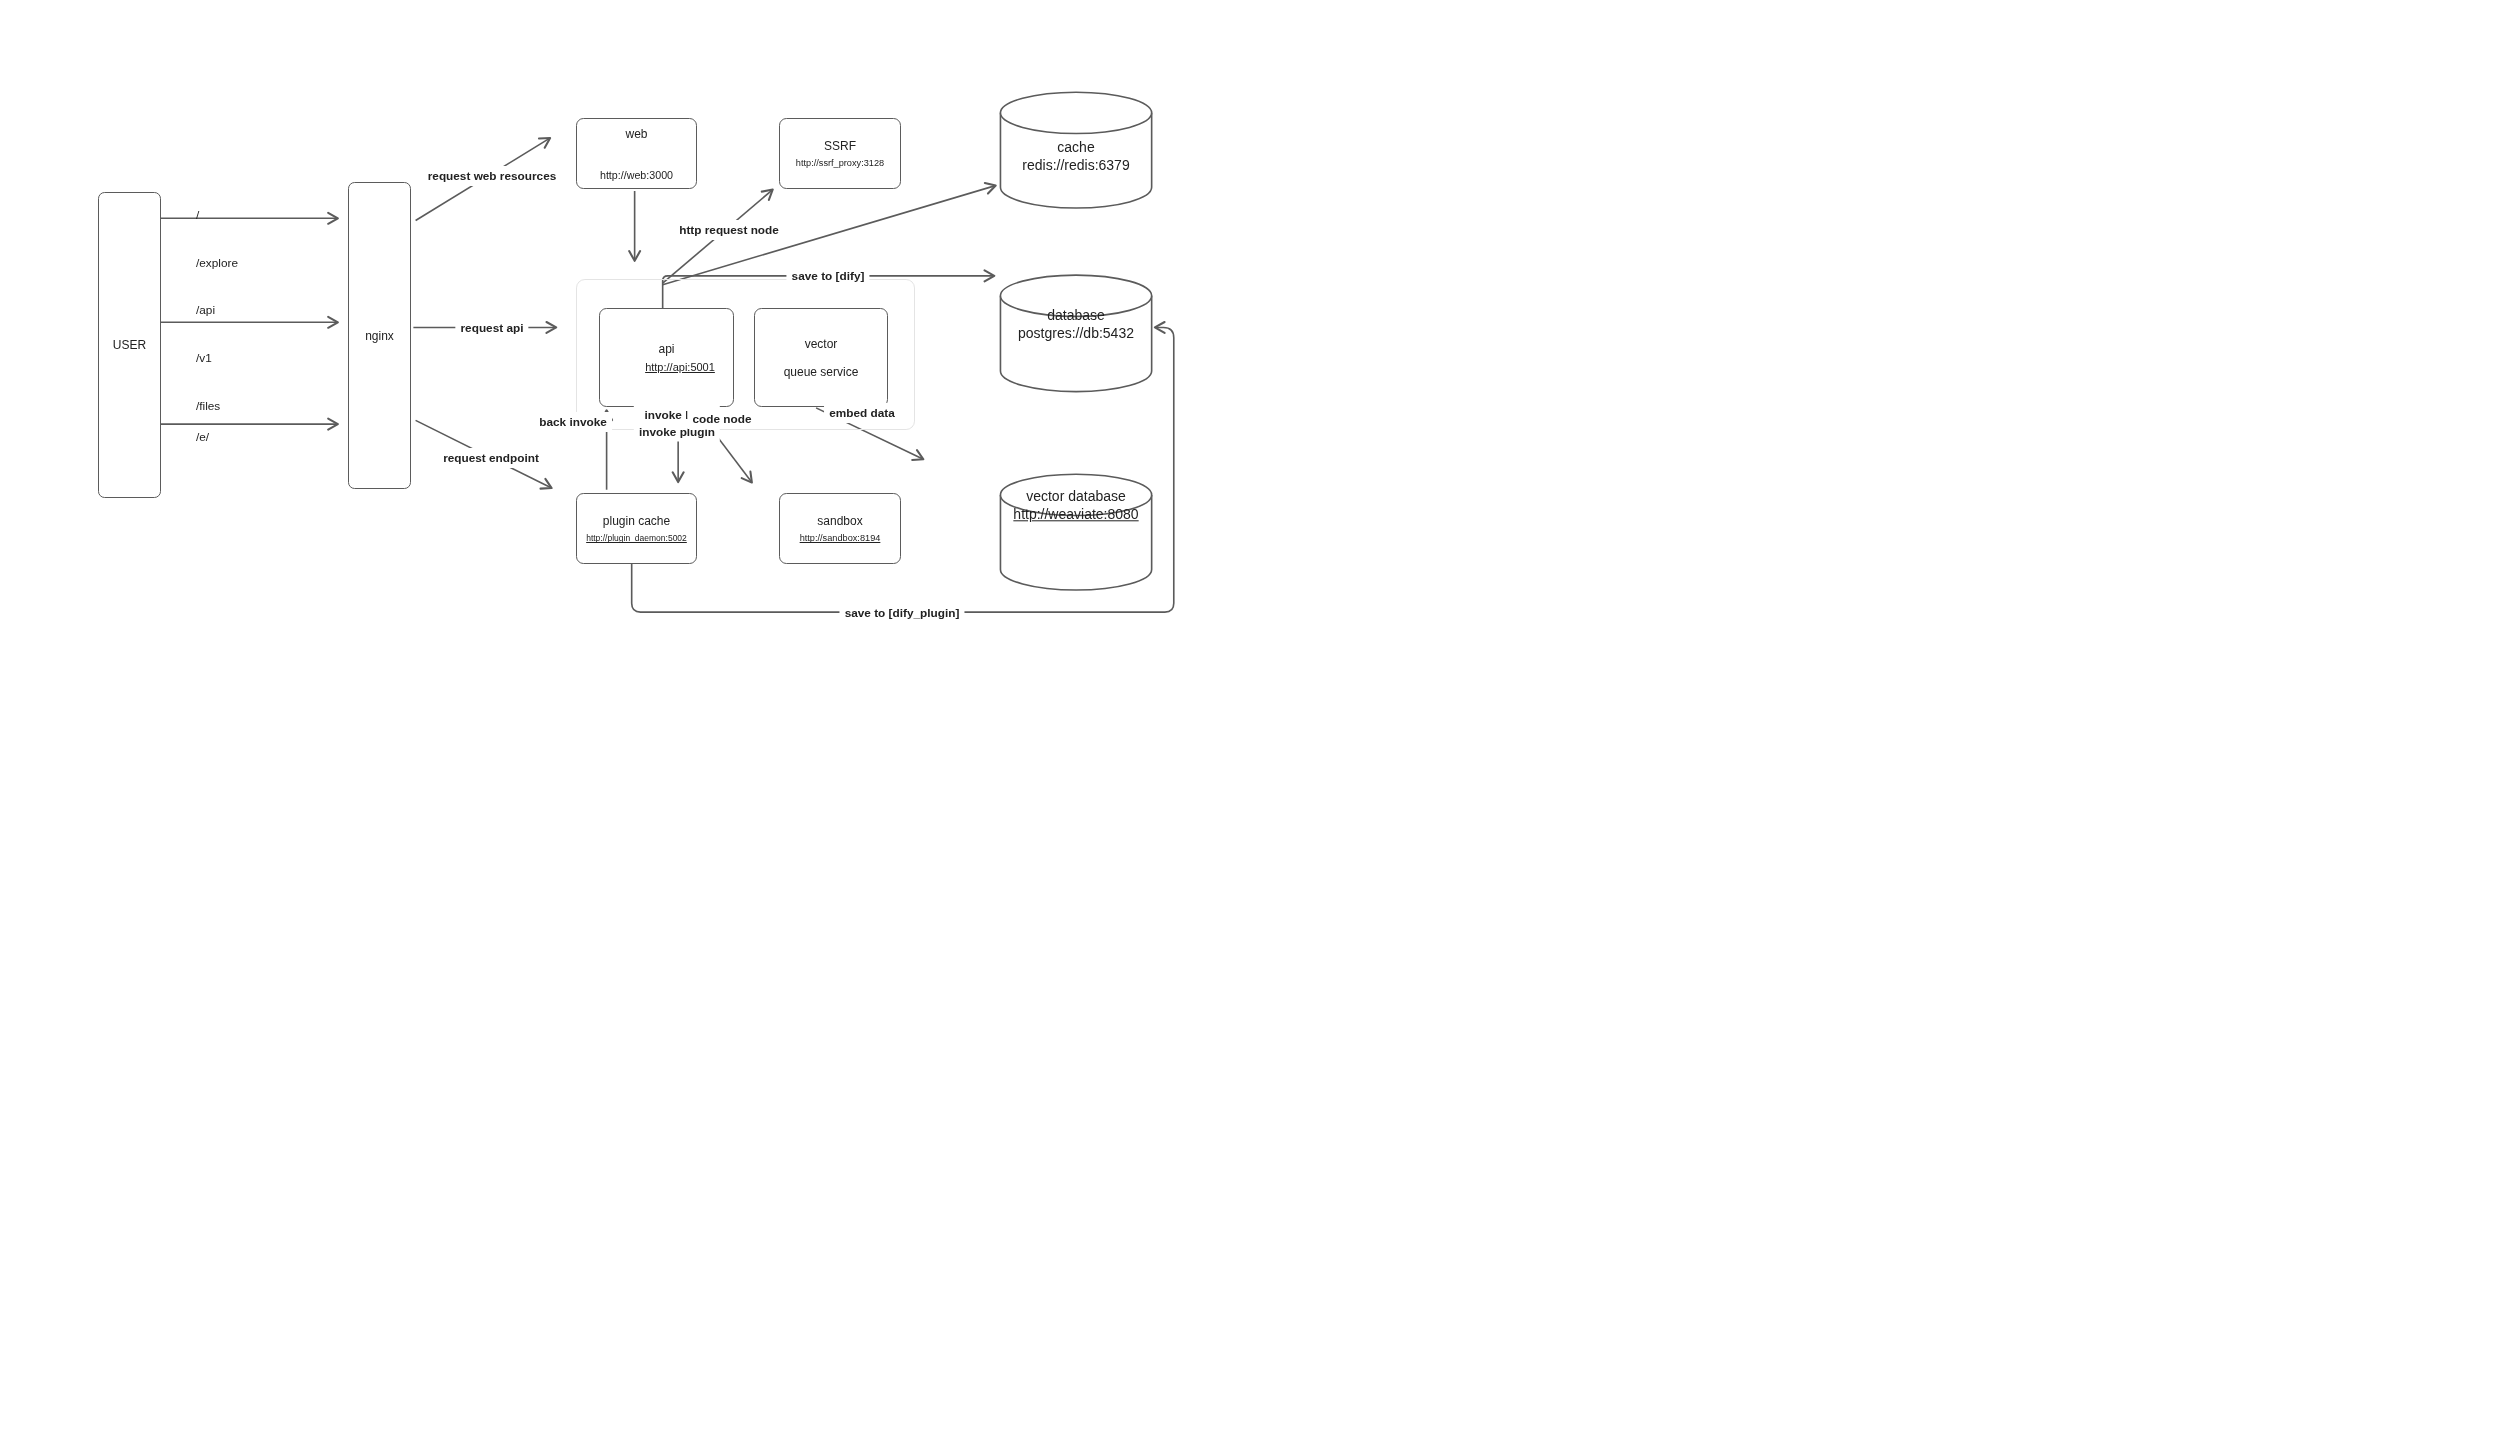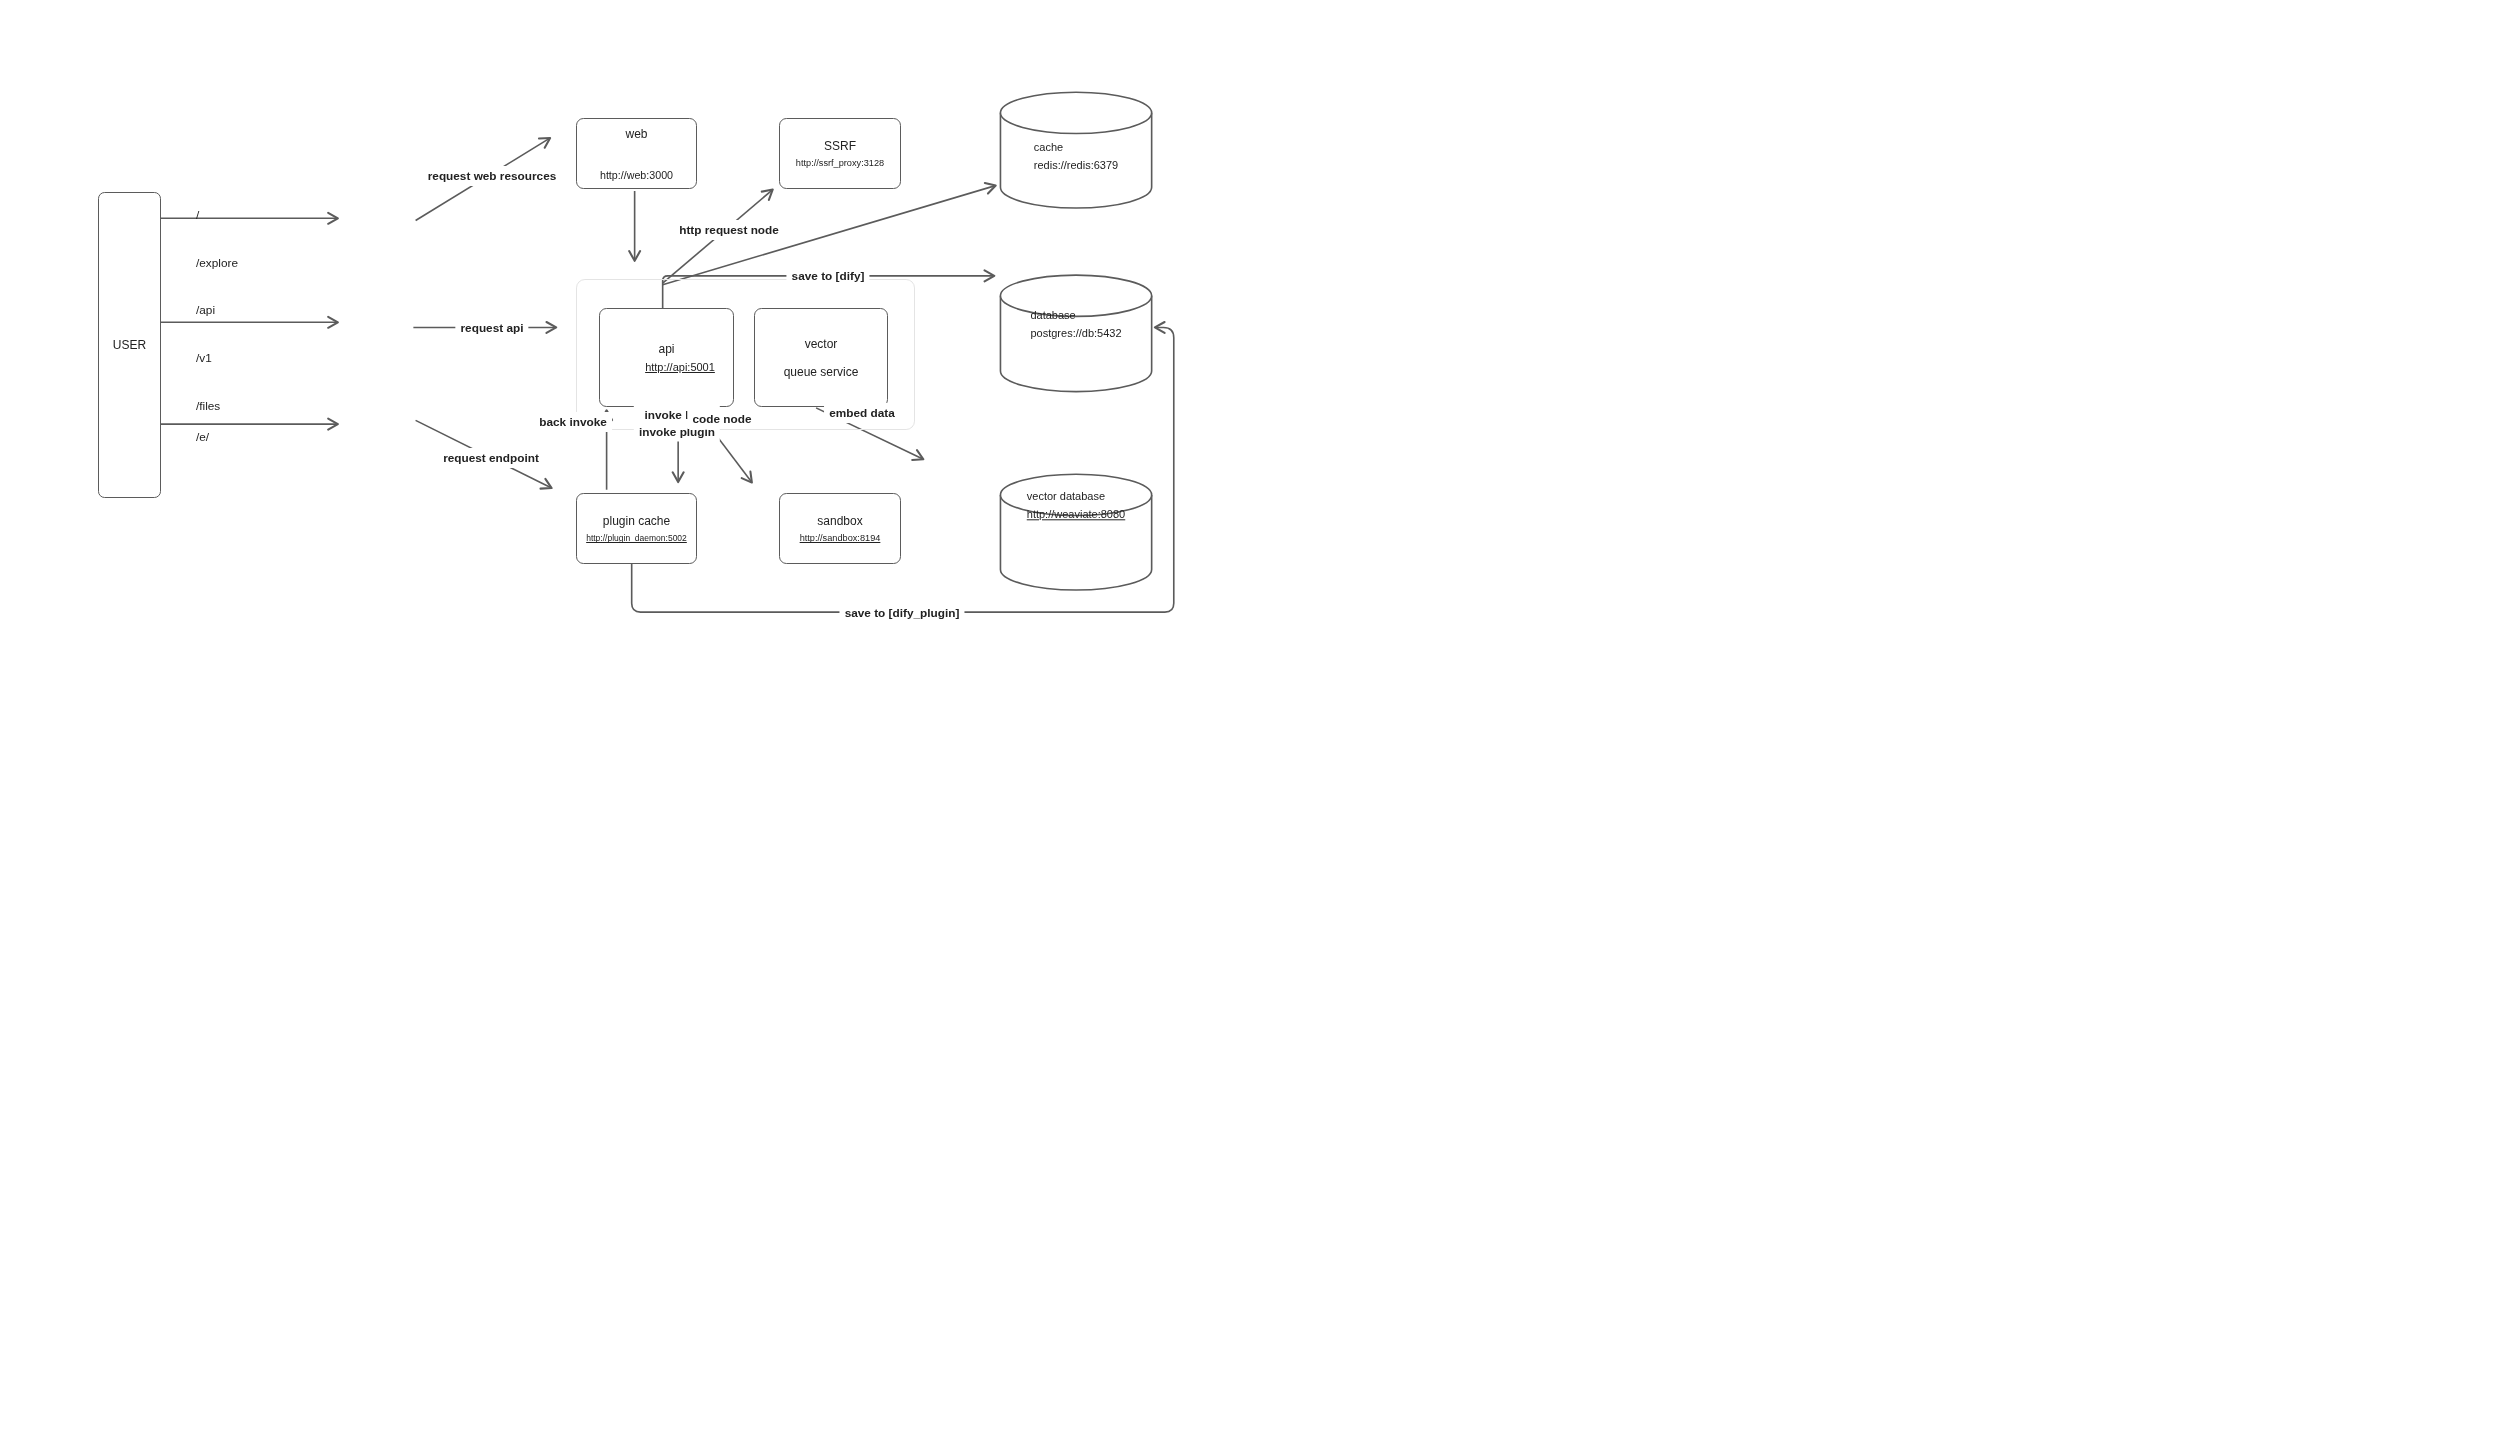--- a/index.html
+++ b/index.html
@@ -15,21 +15,21 @@
   .node .sub{font-size:12px;margin-top:14px;}
   .node .url{font-size:8.9px;margin-top:5.9px;}
   .node .url-sm{font-size:8.5px;}
   .node .url-md{font-size:9.2px;}
   .node .url-lg{font-size:10.7px;margin-top:28px;}
   .node .url-xl{font-size:11px;padding-left:27px;}
   .underline{text-decoration:underline;}
   .edge-label{position:absolute;transform:translate(-50%,-50%);background:#ffffff;padding:1.5px 5.2px;
               font-size:11.8px;white-space:nowrap;text-align:center;line-height:17px;font-weight:bold;}
   .route-label{position:absolute;font-size:11.8px;line-height:16px;white-space:pre;}
-  .cyl-label{position:absolute;transform:translate(-50%,-50%);text-align:left;font-size:11px;line-height:17.7px;white-space:nowrap;}
+  .cyl-label{position:absolute;transform:translate(-50%,-50%);text-align:center;font-size:14px;line-height:17.7px;white-space:nowrap;}
 </style>
 </head>
 <body>
 
 <div class="canvas">
 
   <svg class="lines" viewBox="0 0 1702 983">
     <defs>
       <marker id="arw" viewBox="0 0 12 12" refX="9" refY="6" markerWidth="9" markerHeight="9" orient="auto-start-reverse">
         <path d="M2,1.5 L10,6 L2,10.5" fill="none" stroke="#5b5b5b" stroke-width="1.7" stroke-linecap="round" stroke-linejoin="round"></path>
@@ -72,20 +72,23 @@
       <ellipse class="cyl" cx="1458.5" cy="671" rx="102.5" ry="28"></ellipse>
     </g>
   </svg>
 
   <div class="group" style="left:576px;top:279px;width:337px;height:149px"></div>
 
   <div class="node" style="left:98px;top:192px;width:61px;height:304px;border-radius:6.6px">
     <div class="title">USER</div>
   </div>
 
+  <div class="node" style="left:348px;top:182px;width:61px;height:305px;border-radius:6.6px">
+    <div class="title">nginx</div>
+  </div>
 
   <div class="node" style="left:576px;top:118px;width:119px;height:69px">
     <div class="title">web</div>
     <div class="url url-lg">http://web:3000</div>
   </div>
 
   <div class="node" style="left:779px;top:118px;width:120px;height:69px">
     <div class="title">SSRF</div>
     <div class="url url-md">http://ssrf_proxy:3128</div>
   </div>

